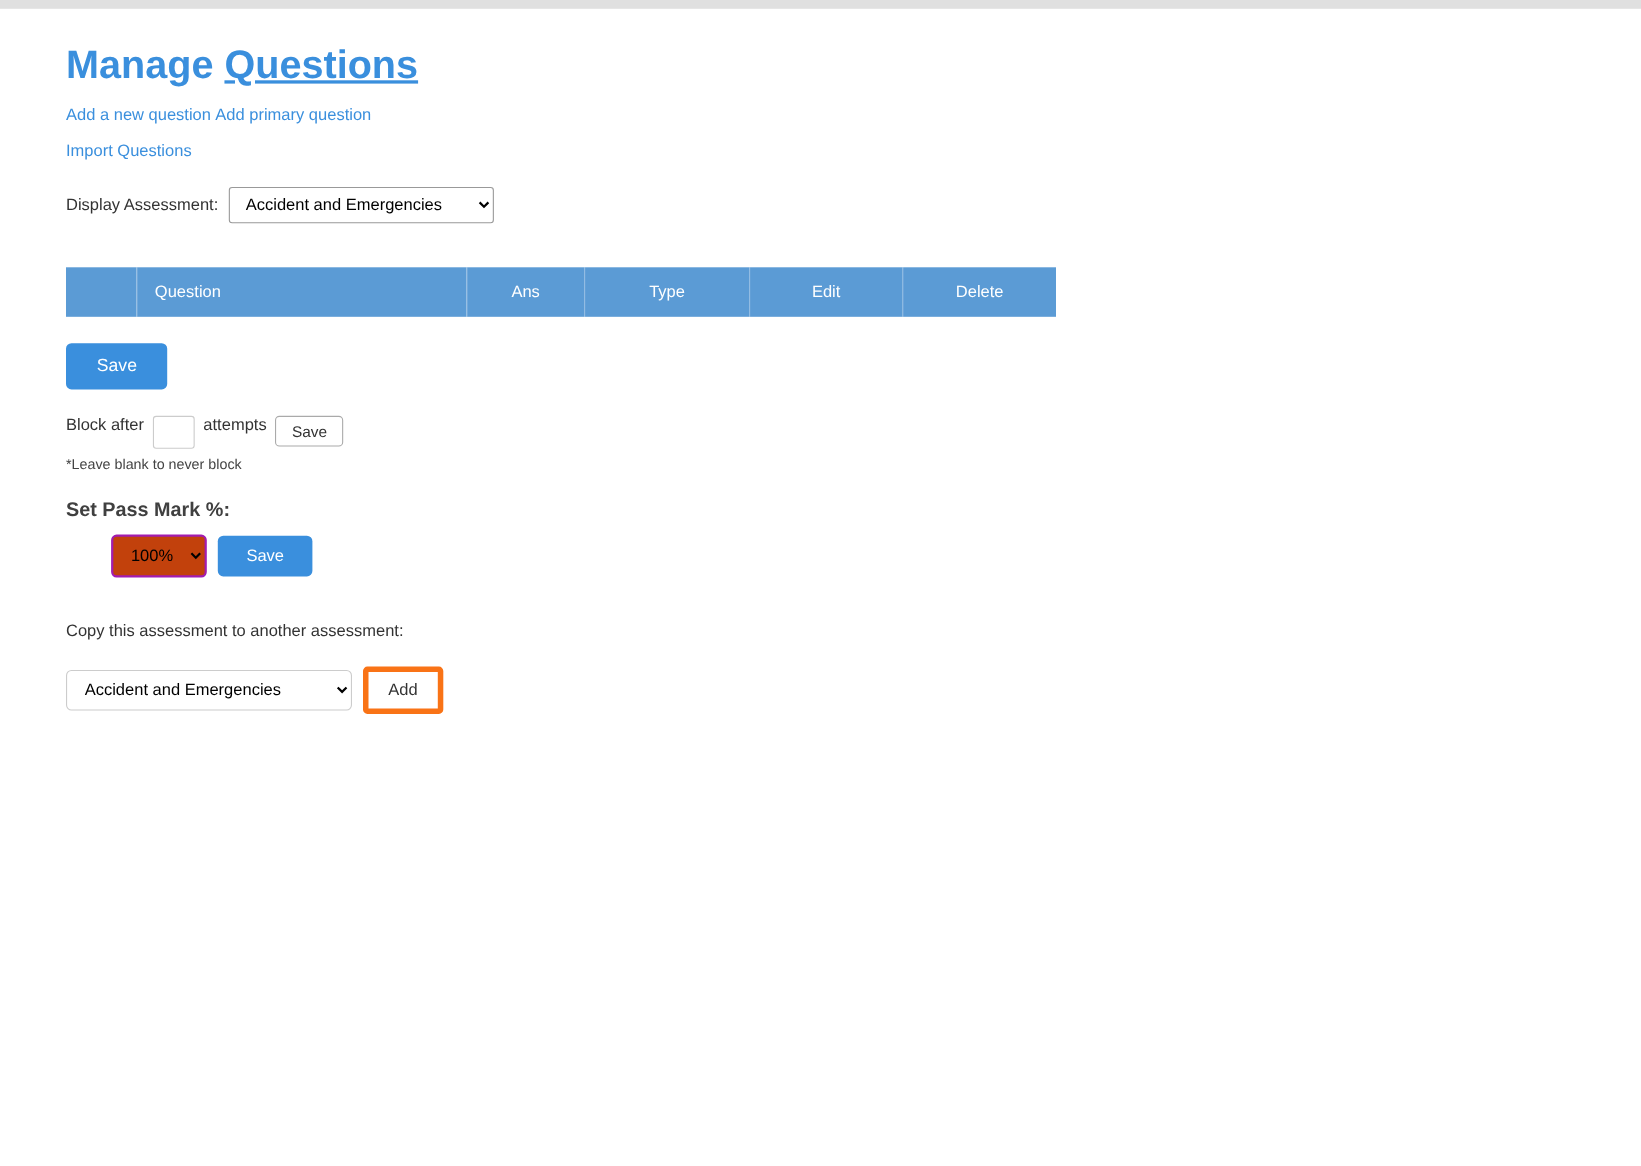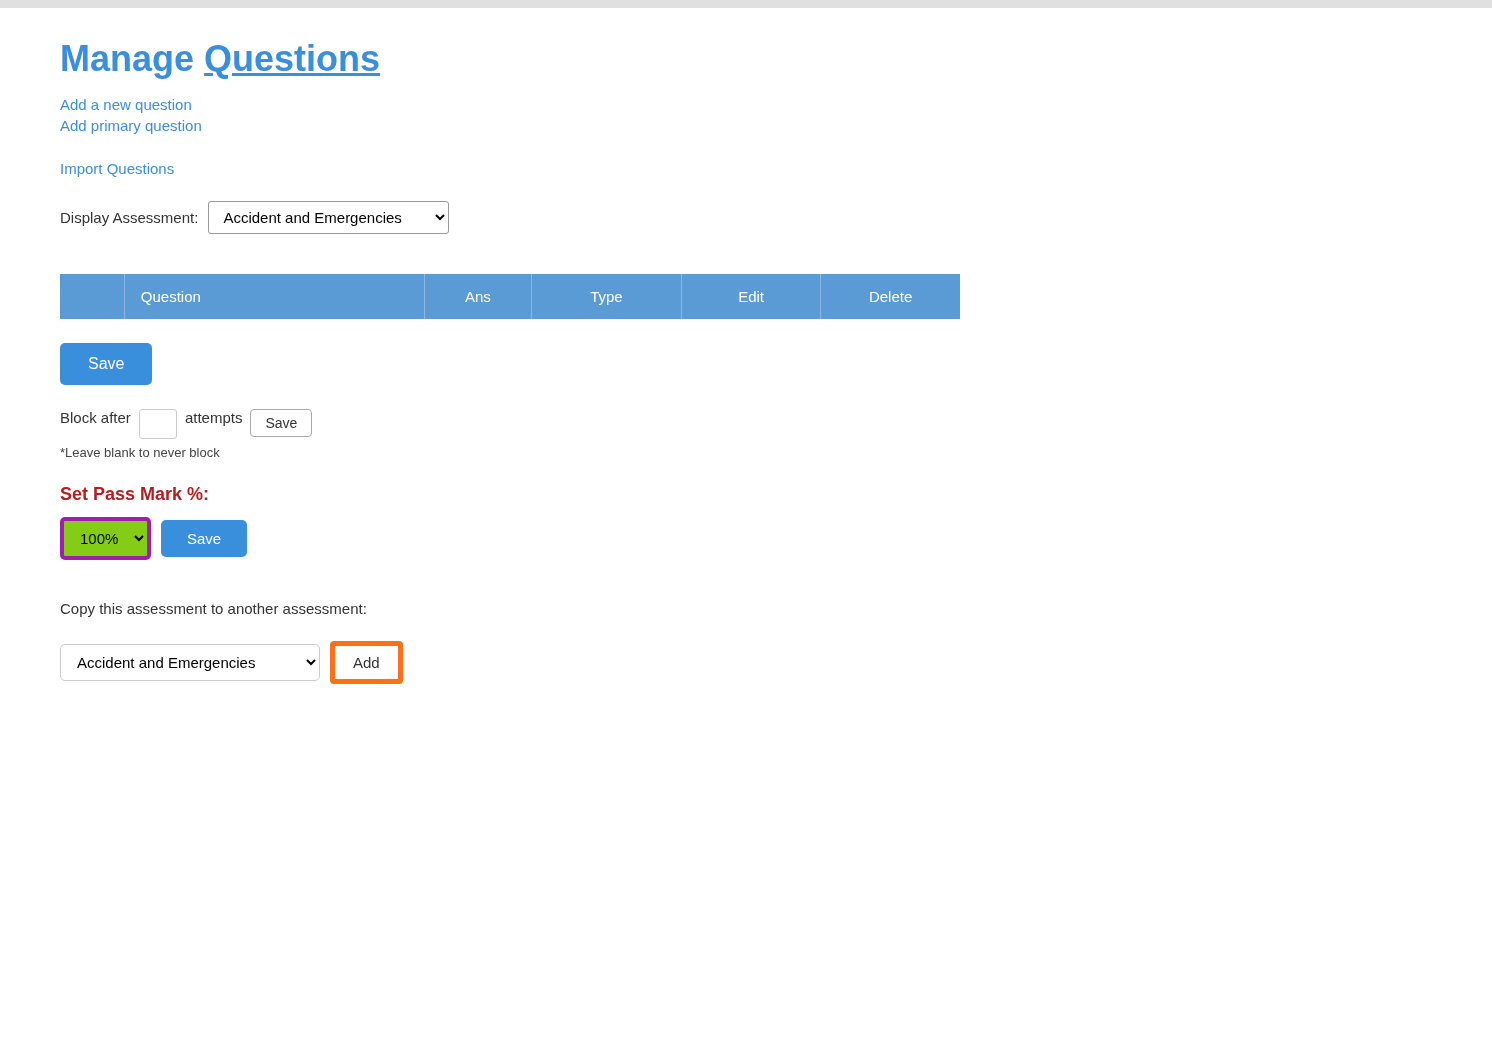--- a/index.html
+++ b/index.html
@@ -33,23 +33,23 @@
       margin-bottom: 16px;
     }
 
     .page-title span {
       color: #3a8fdd;
       font-weight: bold;
     }
 
     .link-group {
       display: flex;
-      flex-direction: column;
+      flex-direction: row;
       gap: 4px;
-      margin-bottom: 26px;
+      margin-bottom: 16px;
     }
 
     .blue-link {
       color: #3a8fdd;
       text-decoration: none;
       cursor: pointer;
       font-size: 15px;
     }
 
     .import-link {
@@ -173,39 +173,40 @@
 
     .leave-blank-note {
       font-size: 13px;
       color: #444;
       margin-bottom: 24px;
     }
 
     .pass-mark-label {
       font-size: 18px;
       font-weight: bold;
-      color: #b91c1c;
+      color: #404040;
       margin-bottom: 12px;
     }
 
     .pass-mark-row {
       display: flex;
       align-items: center;
       gap: 10px;
       margin-bottom: 40px;
     }
 
     .pass-mark-select {
       padding: 8px 12px;
-      border: 4px solid #a21caf;
+      border: 2px solid #a21caf;
       border-radius: 5px;
       font-size: 15px;
-      background: #84cc16;
+      background: #c2410c;
       cursor: pointer;
       min-width: 80px;
+      margin-left: 41px;
     }
 
     .btn-save-blue {
       background: #3a8fdd;
       color: #fff;
       border: none;
       border-radius: 5px;
       padding: 10px 26px;
       font-size: 15px;
       cursor: pointer;

